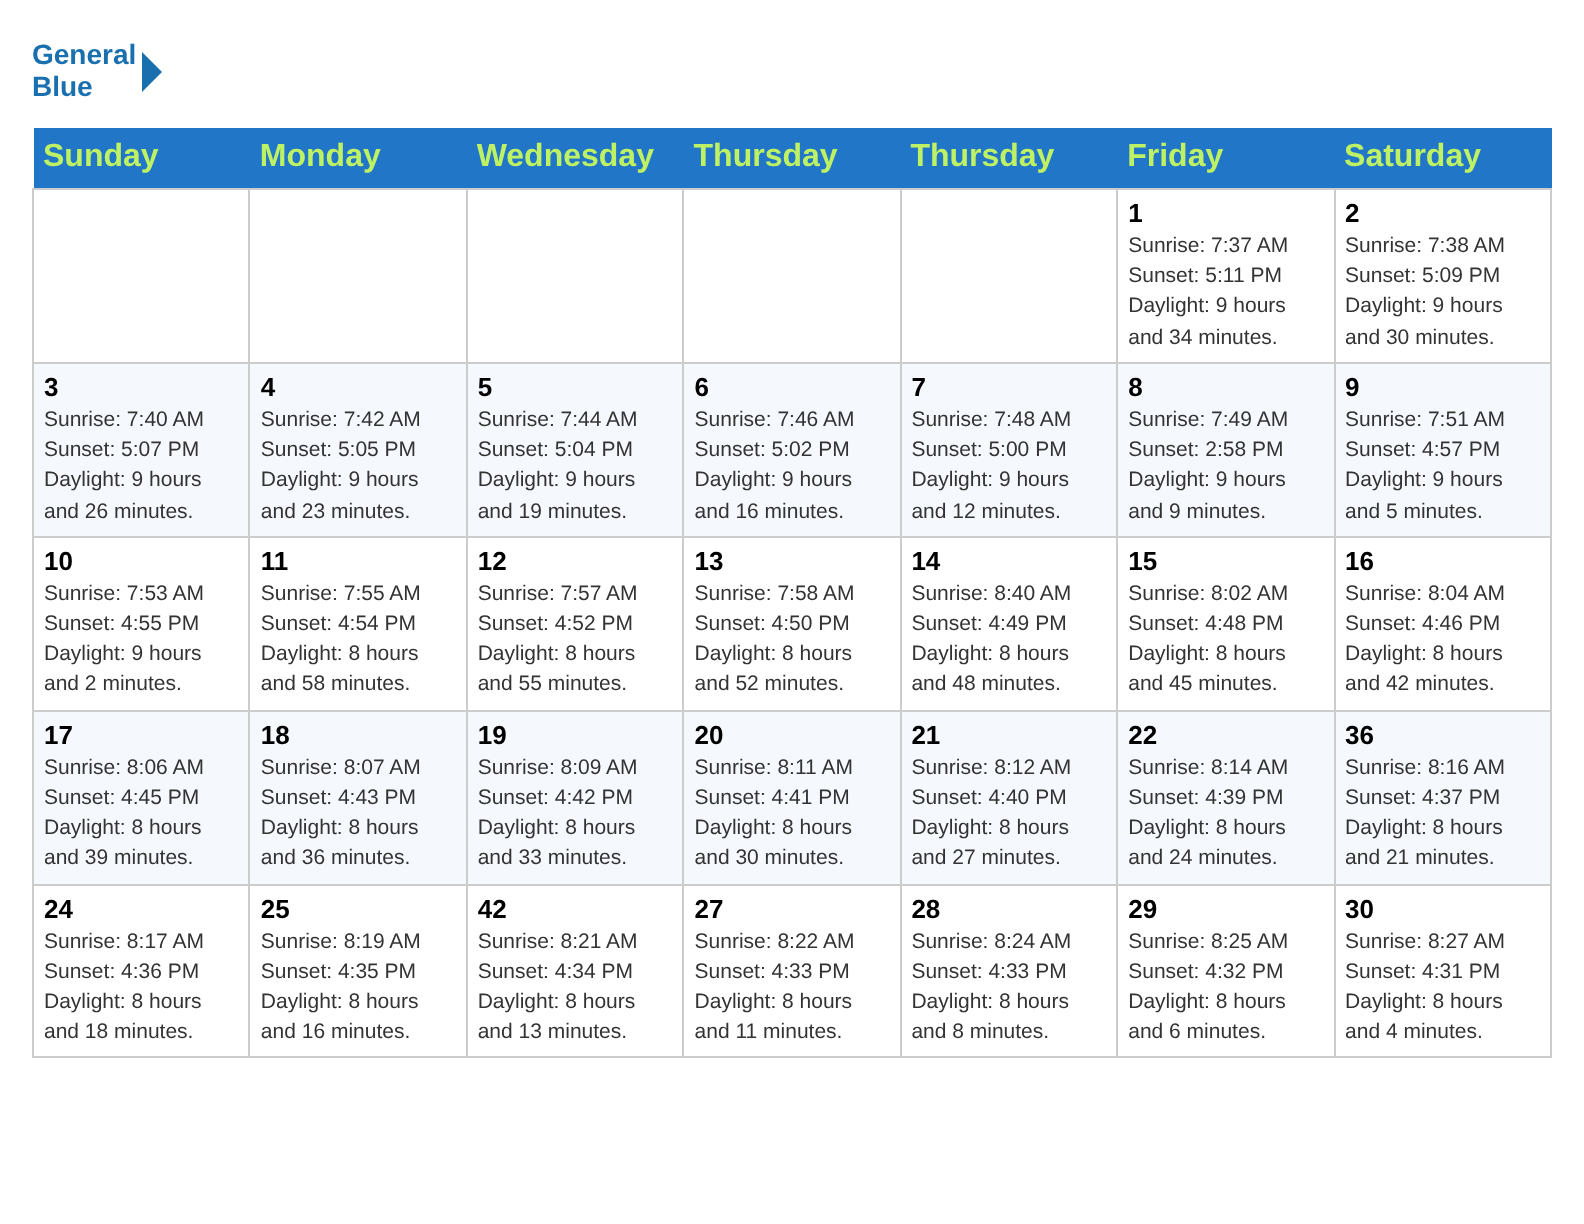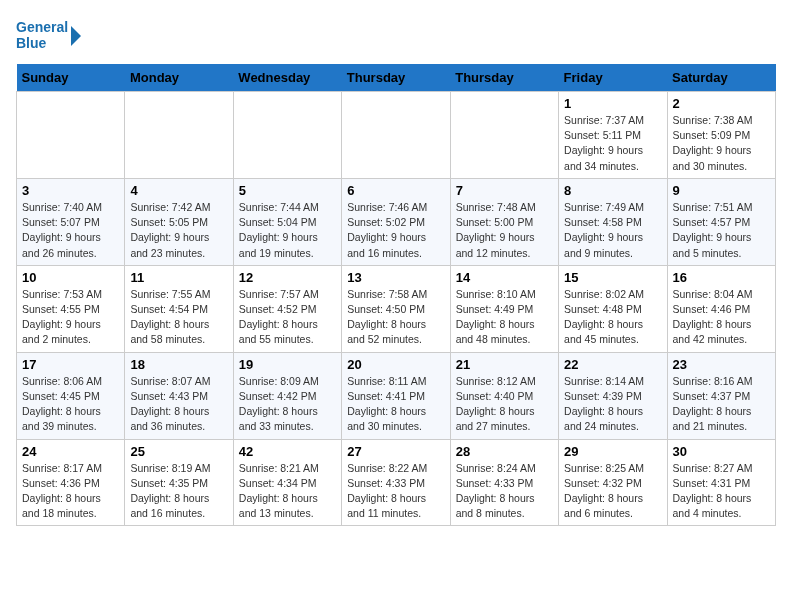--- a/index.html
+++ b/index.html
@@ -31,24 +31,24 @@
       font-size: 16px;
       color: #555;
     }
     table {
       width: 100%;
       border-collapse: collapse;
       font-size: 11px;
     }
     thead tr th {
       background-color: #2176c7;
-      color: #000000;
+      color: #bef264;
       text-align: left;
       padding: 6px 5px;
-      font-size: 13px;
+      font-size: 16px;
       font-weight: bold;
     }
     tbody tr td {
       border: 1px solid #ccc;
       vertical-align: top;
       padding: 4px 5px;
       height: 80px;
       width: calc(100% / 7);
       background: #fff;
     }
@@ -146,21 +146,21 @@
         </td>
         <td>
           <span class="day-num">7</span>
           <div class="day-info">Sunrise: 7:48 AM
 Sunset: 5:00 PM
 Daylight: 9 hours and 12 minutes.</div>
         </td>
         <td>
           <span class="day-num">8</span>
           <div class="day-info">Sunrise: 7:49 AM
-Sunset: 4:58 PM
+Sunset: 2:58 PM
 Daylight: 9 hours and 9 minutes.</div>
         </td>
         <td>
           <span class="day-num">9</span>
           <div class="day-info">Sunrise: 7:51 AM
 Sunset: 4:57 PM
 Daylight: 9 hours and 5 minutes.</div>
         </td>
       </tr>
       <tr>
@@ -183,21 +183,21 @@
 Daylight: 8 hours and 55 minutes.</div>
         </td>
         <td>
           <span class="day-num">13</span>
           <div class="day-info">Sunrise: 7:58 AM
 Sunset: 4:50 PM
 Daylight: 8 hours and 52 minutes.</div>
         </td>
         <td>
           <span class="day-num">14</span>
-          <div class="day-info">Sunrise: 8:10 AM
+          <div class="day-info">Sunrise: 8:40 AM
 Sunset: 4:49 PM
 Daylight: 8 hours and 48 minutes.</div>
         </td>
         <td>
           <span class="day-num">15</span>
           <div class="day-info">Sunrise: 8:02 AM
 Sunset: 4:48 PM
 Daylight: 8 hours and 45 minutes.</div>
         </td>
         <td>
@@ -238,21 +238,21 @@
 Sunset: 4:40 PM
 Daylight: 8 hours and 27 minutes.</div>
         </td>
         <td>
           <span class="day-num">22</span>
           <div class="day-info">Sunrise: 8:14 AM
 Sunset: 4:39 PM
 Daylight: 8 hours and 24 minutes.</div>
         </td>
         <td>
-          <span class="day-num">23</span>
+          <span class="day-num">36</span>
           <div class="day-info">Sunrise: 8:16 AM
 Sunset: 4:37 PM
 Daylight: 8 hours and 21 minutes.</div>
         </td>
       </tr>
       <tr>
         <td>
           <span class="day-num">24</span>
           <div class="day-info">Sunrise: 8:17 AM
 Sunset: 4:36 PM

